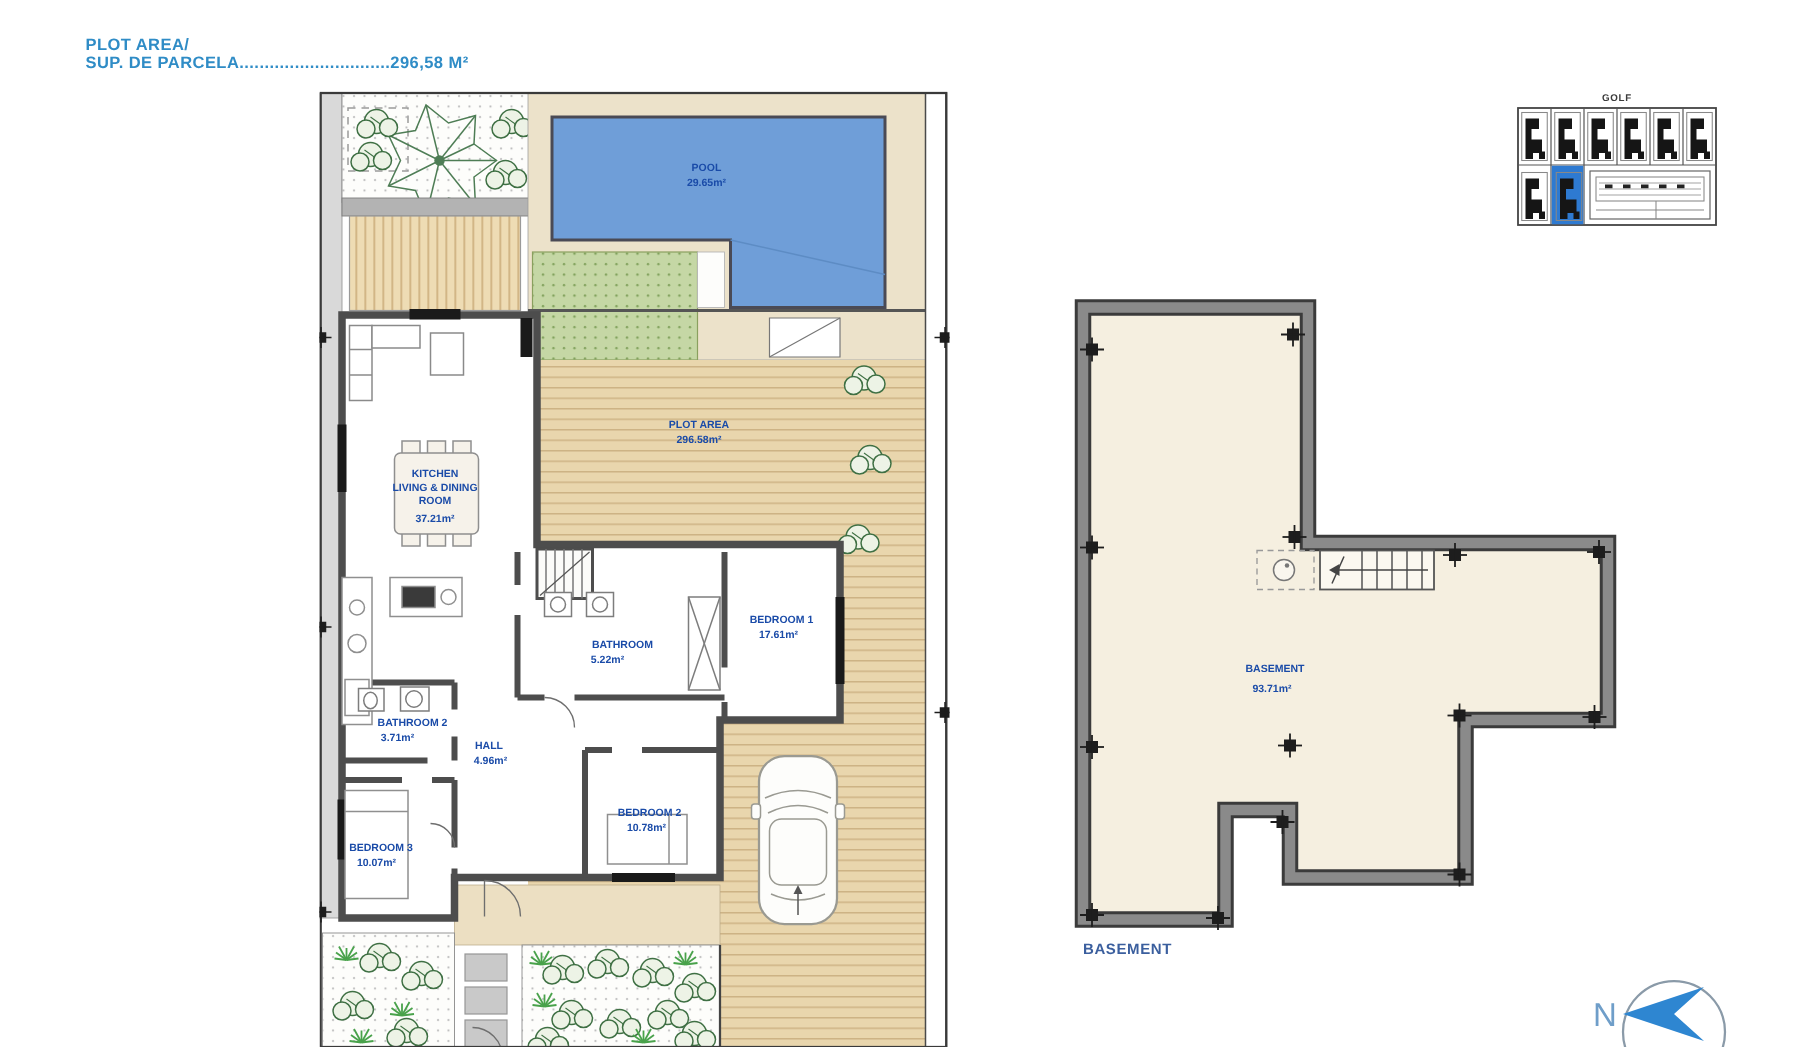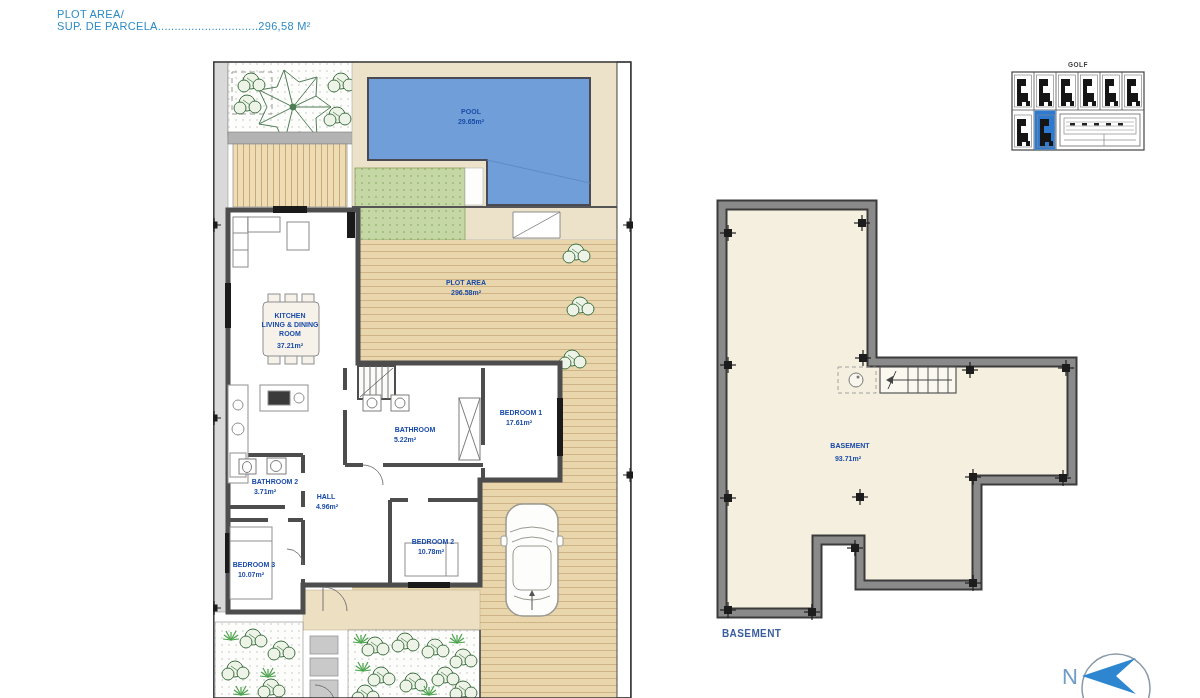--- a/index.html
+++ b/index.html
@@ -3,21 +3,21 @@
 <meta charset="utf-8">
 <style>
   html,body{margin:0;padding:0;}
   body{
     width:1200px;height:698px;position:relative;overflow:hidden;
     background:#ffffff;
     font-family:"Liberation Sans", sans-serif;
   }
   .abs{position:absolute;}
   .header{
-    left:57px;top:8px;color:#2f8cc6;font-weight:normal;
+    left:57px;top:24px;color:#2f8cc6;font-weight:bold;
     font-size:11px;line-height:12px;letter-spacing:.3px;
   }
   .basement-caption{
     left:722px;top:628px;color:#3b5f9e;font-weight:bold;font-size:10px;letter-spacing:.4px;
   }
   svg text{font-family:"Liberation Sans", sans-serif;}
   .roomlab{font-size:7px;font-weight:bold;fill:#1a4ba8;}
   .golf-title{font-size:6.5px;font-weight:bold;fill:#3c3c3c;letter-spacing:.5px;}
   .nlabel{font-size:22px;fill:#6f9ec9;}
 </style>

